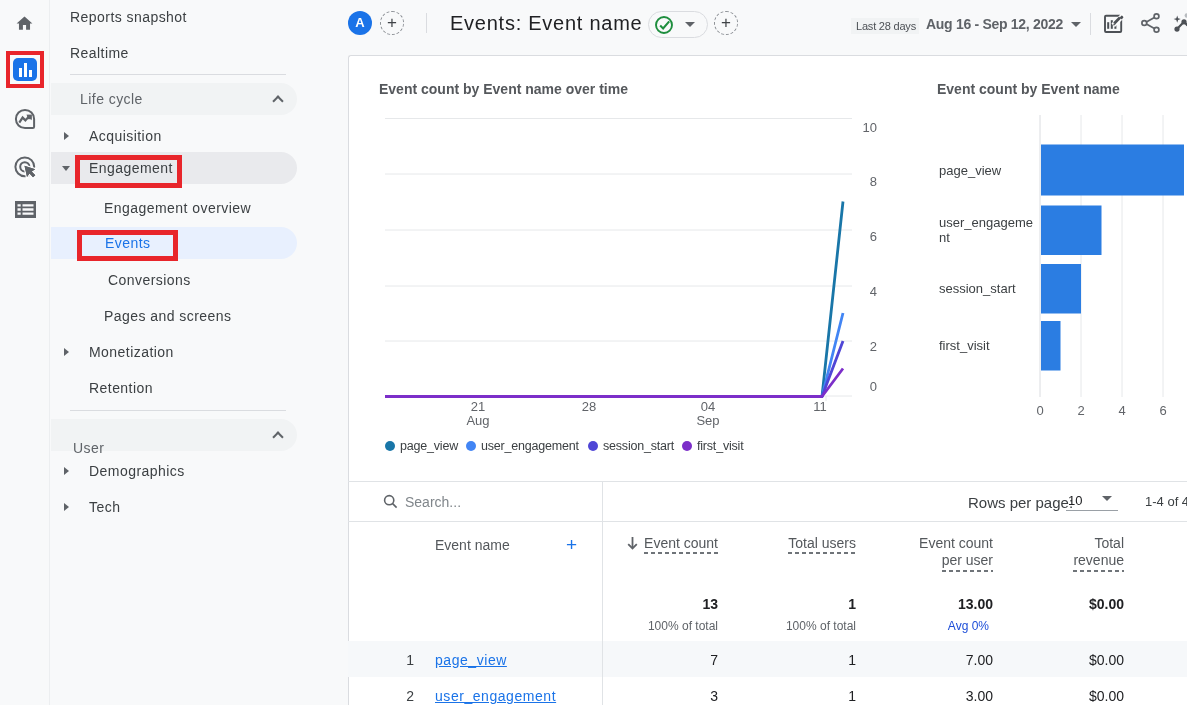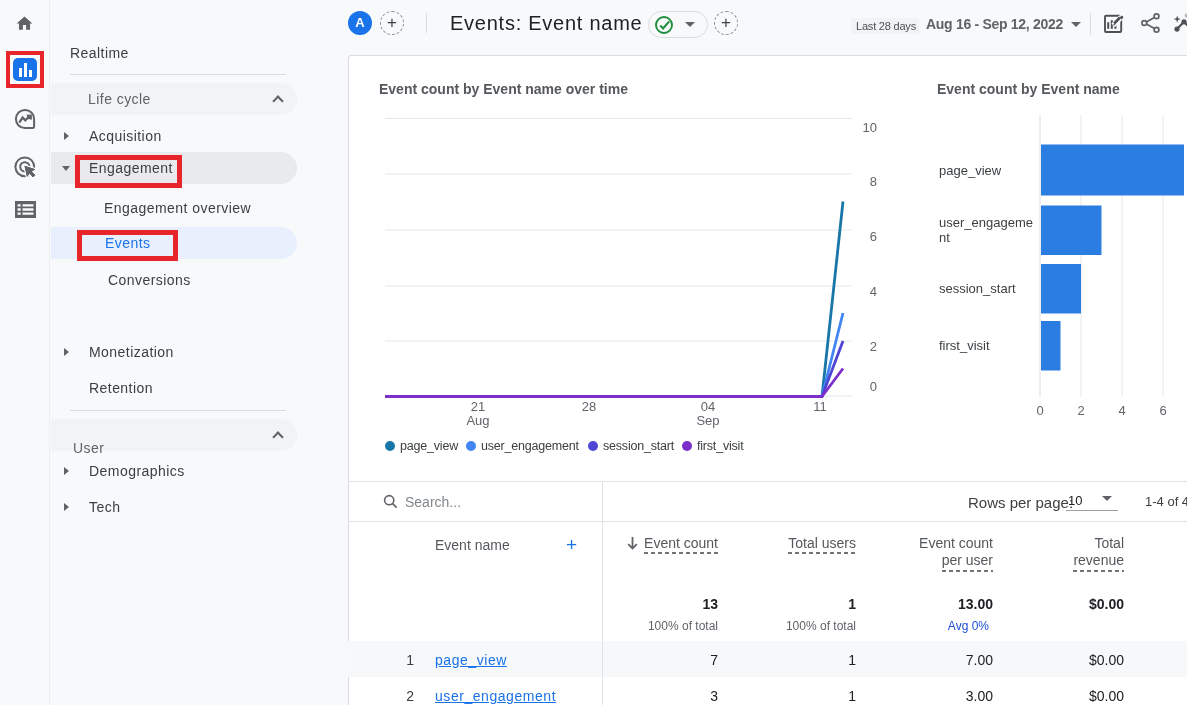--- a/index.html
+++ b/index.html
@@ -58,41 +58,43 @@
     <path d="M11.5 10.8 L14 22 L16.5 18.6 L20 22.3 L22.3 20.2 L18.7 16.5 L22.2 14.3 Z" fill="#5f6368" stroke="#fff" stroke-width="2.6" paint-order="stroke"></path>
     <path d="M11.5 10.8 L14 22 L16.5 18.6 L20 22.3 L22.3 20.2 L18.7 16.5 L22.2 14.3 Z" fill="#5f6368"></path>
   </svg>
 
   <svg class="abs" style="left:15px;top:201px" width="21" height="17" viewBox="0 0 21 17">
     <path fill-rule="evenodd" fill="#5f6368" d="M0 0 h21 v17 h-21 z M2.5 3.2 h3.2 v2.4 h-3.2 z M7.5 3.2 h11 v2.4 h-11 z M2.5 7.3 h3.2 v2.4 h-3.2 z M7.5 7.3 h11 v2.4 h-11 z M2.5 11.4 h3.2 v2.4 h-3.2 z M7.5 11.4 h11 v2.4 h-11 z"></path>
   </svg>
 </div>
 
 <div class="nav">
+  <div class="navtxt" style="left:20px;top:1px">Reports snapshot</div>
   <div class="navtxt" style="left:20px;top:37px">Realtime</div>
   <div class="abs" style="left:20px;top:74px;width:216px;height:1px;background:#dadce0"></div>
   <div class="abs" style="left:20px;top:410px;width:216px;height:1px;background:#dadce0"></div>
 
   <div class="pill" style="top:83px;background:#f1f3f4"></div>
-  <div class="navtxt navhead" style="left:38px;top:83px">Life cycle</div>
+  <div class="navtxt navhead" style="left:30px;top:83px">Life cycle</div>
   <div class="chev" style="left:224px;top:97px"></div>
 
   <div class="tri-r" style="left:14px;top:132px"></div>
   <div class="navtxt" style="left:39px;top:120px">Acquisition</div>
 
   <div class="pill" style="top:152px;background:#e9eaed"></div>
   <div class="tri-d" style="left:12px;top:166px"></div>
   <div class="navtxt" style="left:39px;top:152px">Engagement</div>
 
   <div class="navtxt" style="left:54px;top:192px">Engagement overview</div>
 
   <div class="pill" style="top:227px;background:#e8f0fe"></div>
   <div class="navtxt" style="left:55px;top:227px;color:#1a73e8">Events</div>
 
   <div class="navtxt" style="left:58px;top:264px">Conversions</div>
+  <div class="navtxt" style="left:54px;top:300px">Pages and screens</div>
 
   <div class="tri-r" style="left:14px;top:348px"></div>
   <div class="navtxt" style="left:39px;top:336px">Monetization</div>
   <div class="navtxt" style="left:39px;top:372px">Retention</div>
 
   <div class="pill" style="top:419px;background:#f1f3f4"></div>
   <div class="navtxt navhead" style="left:23px;top:432px">User</div>
   <div class="chev" style="left:224px;top:433px"></div>
 
   <div class="tri-r" style="left:14px;top:467px"></div>

